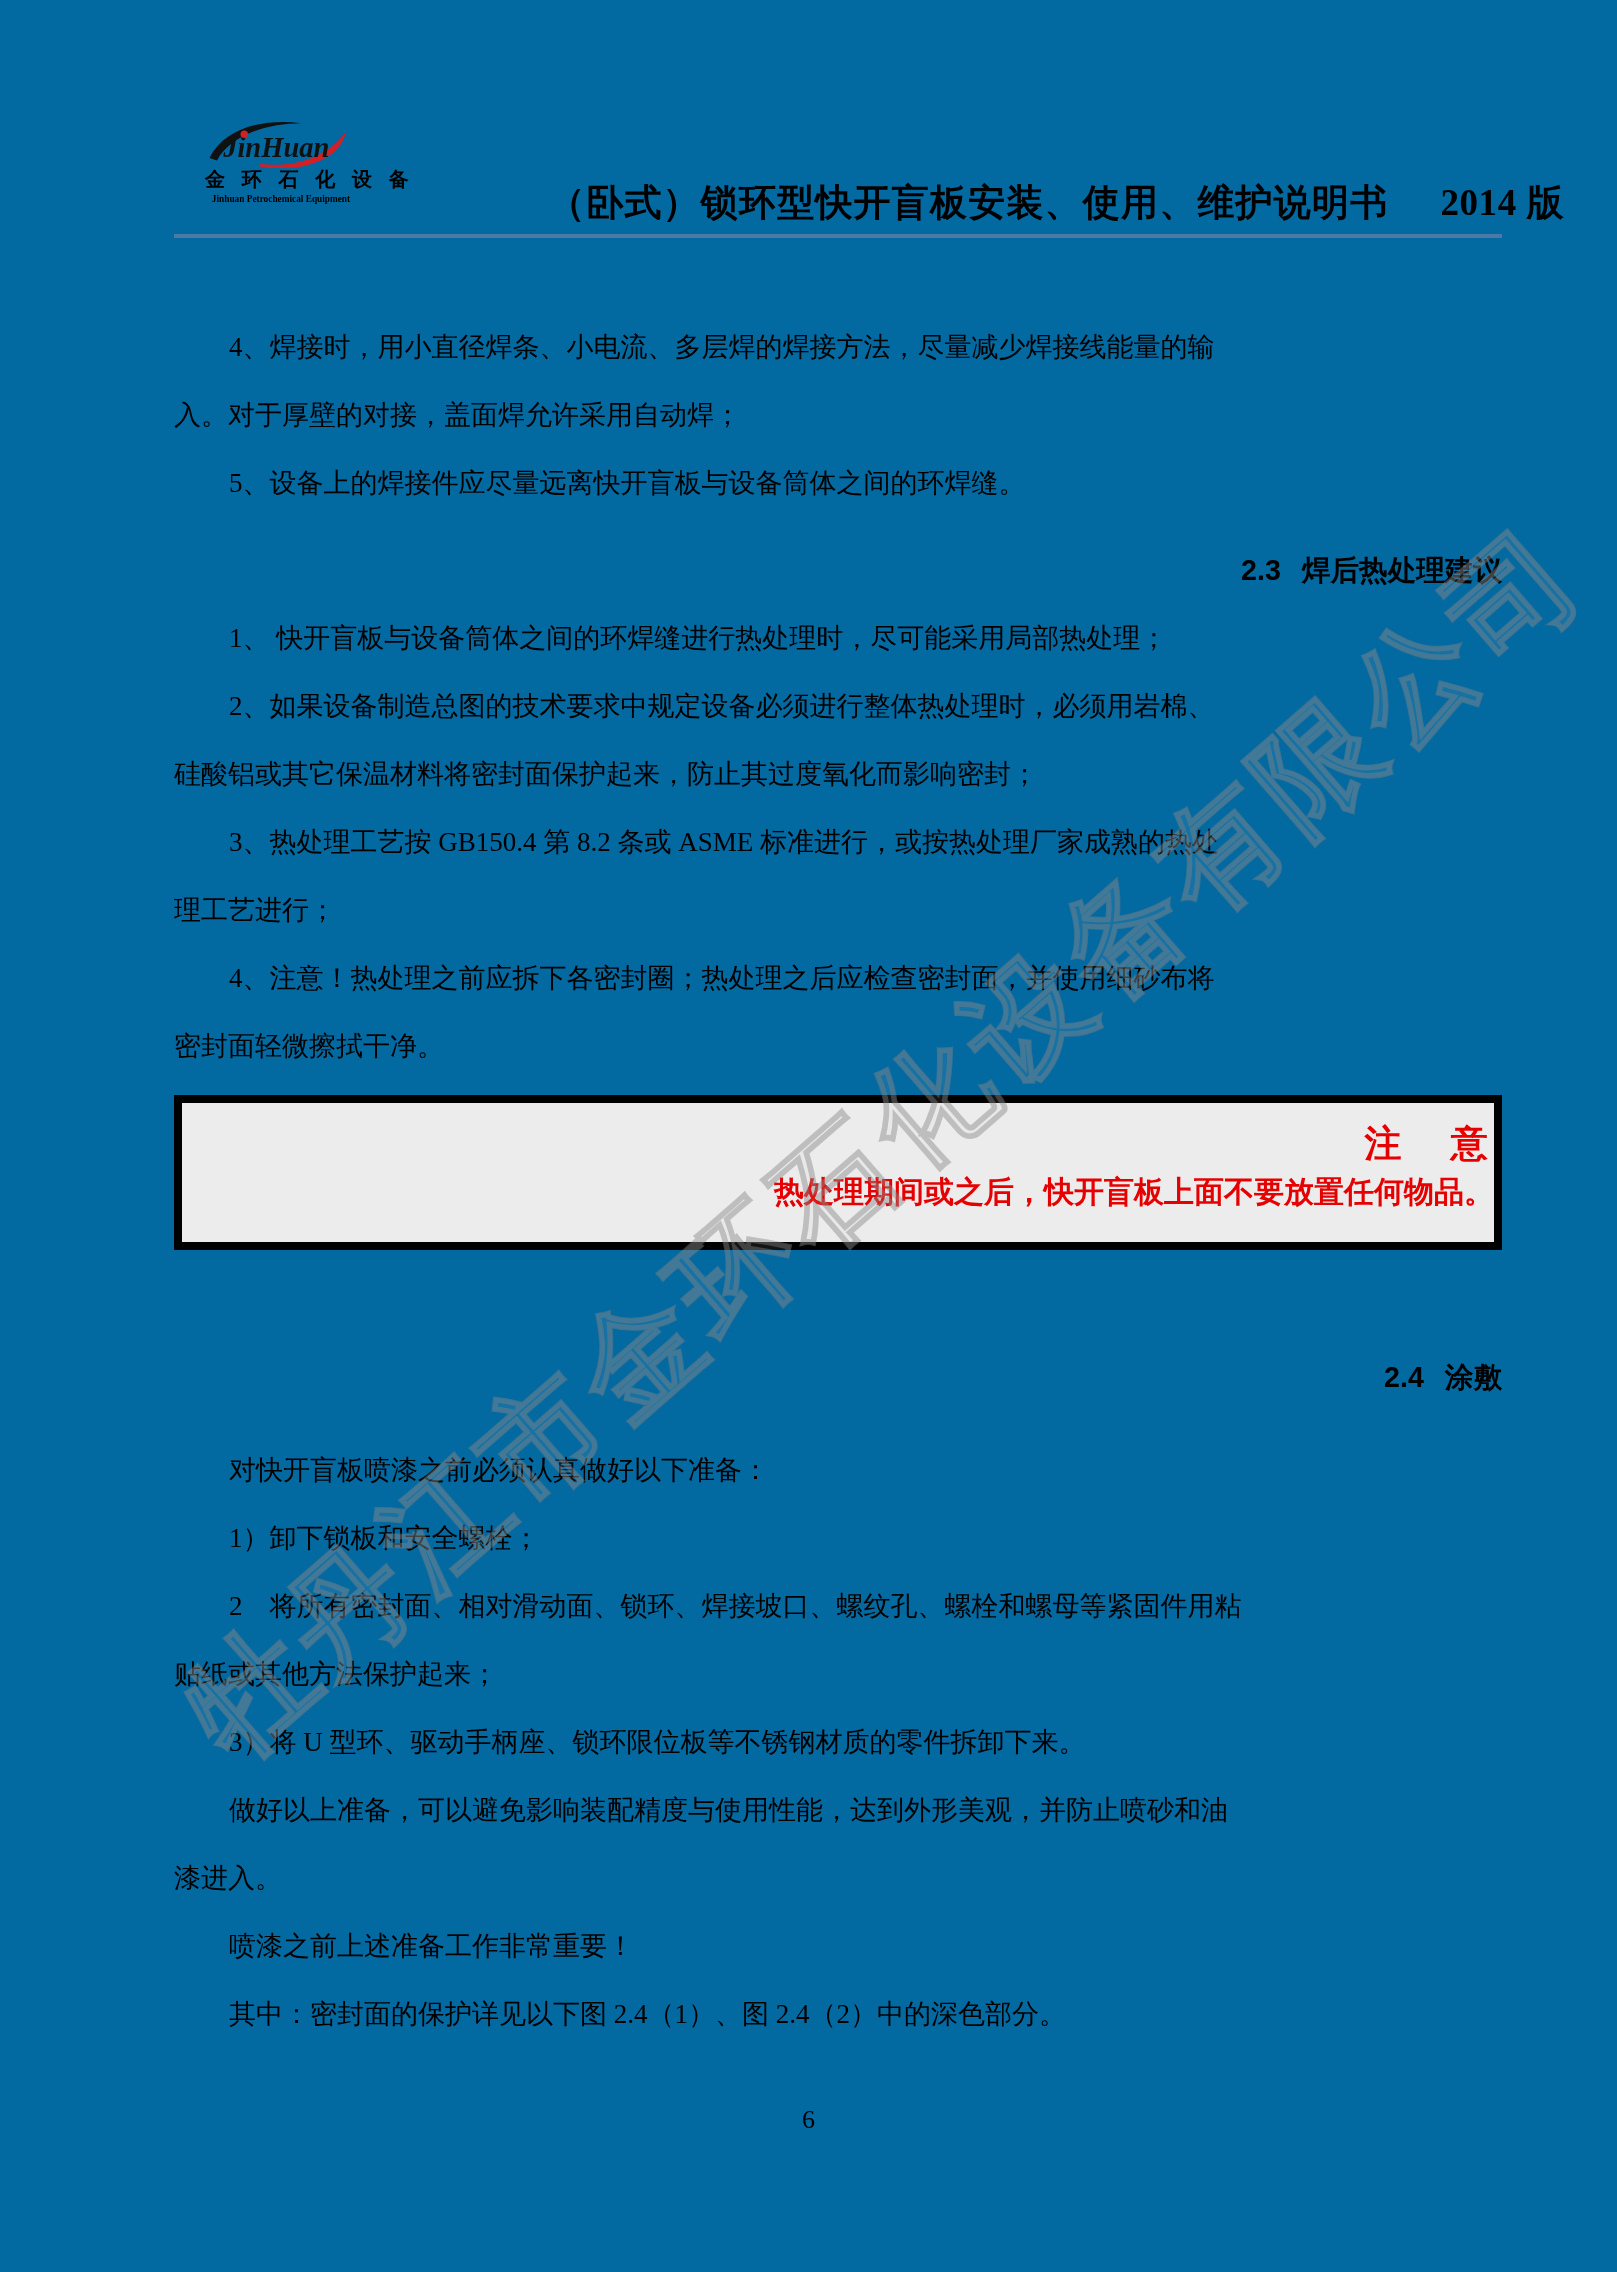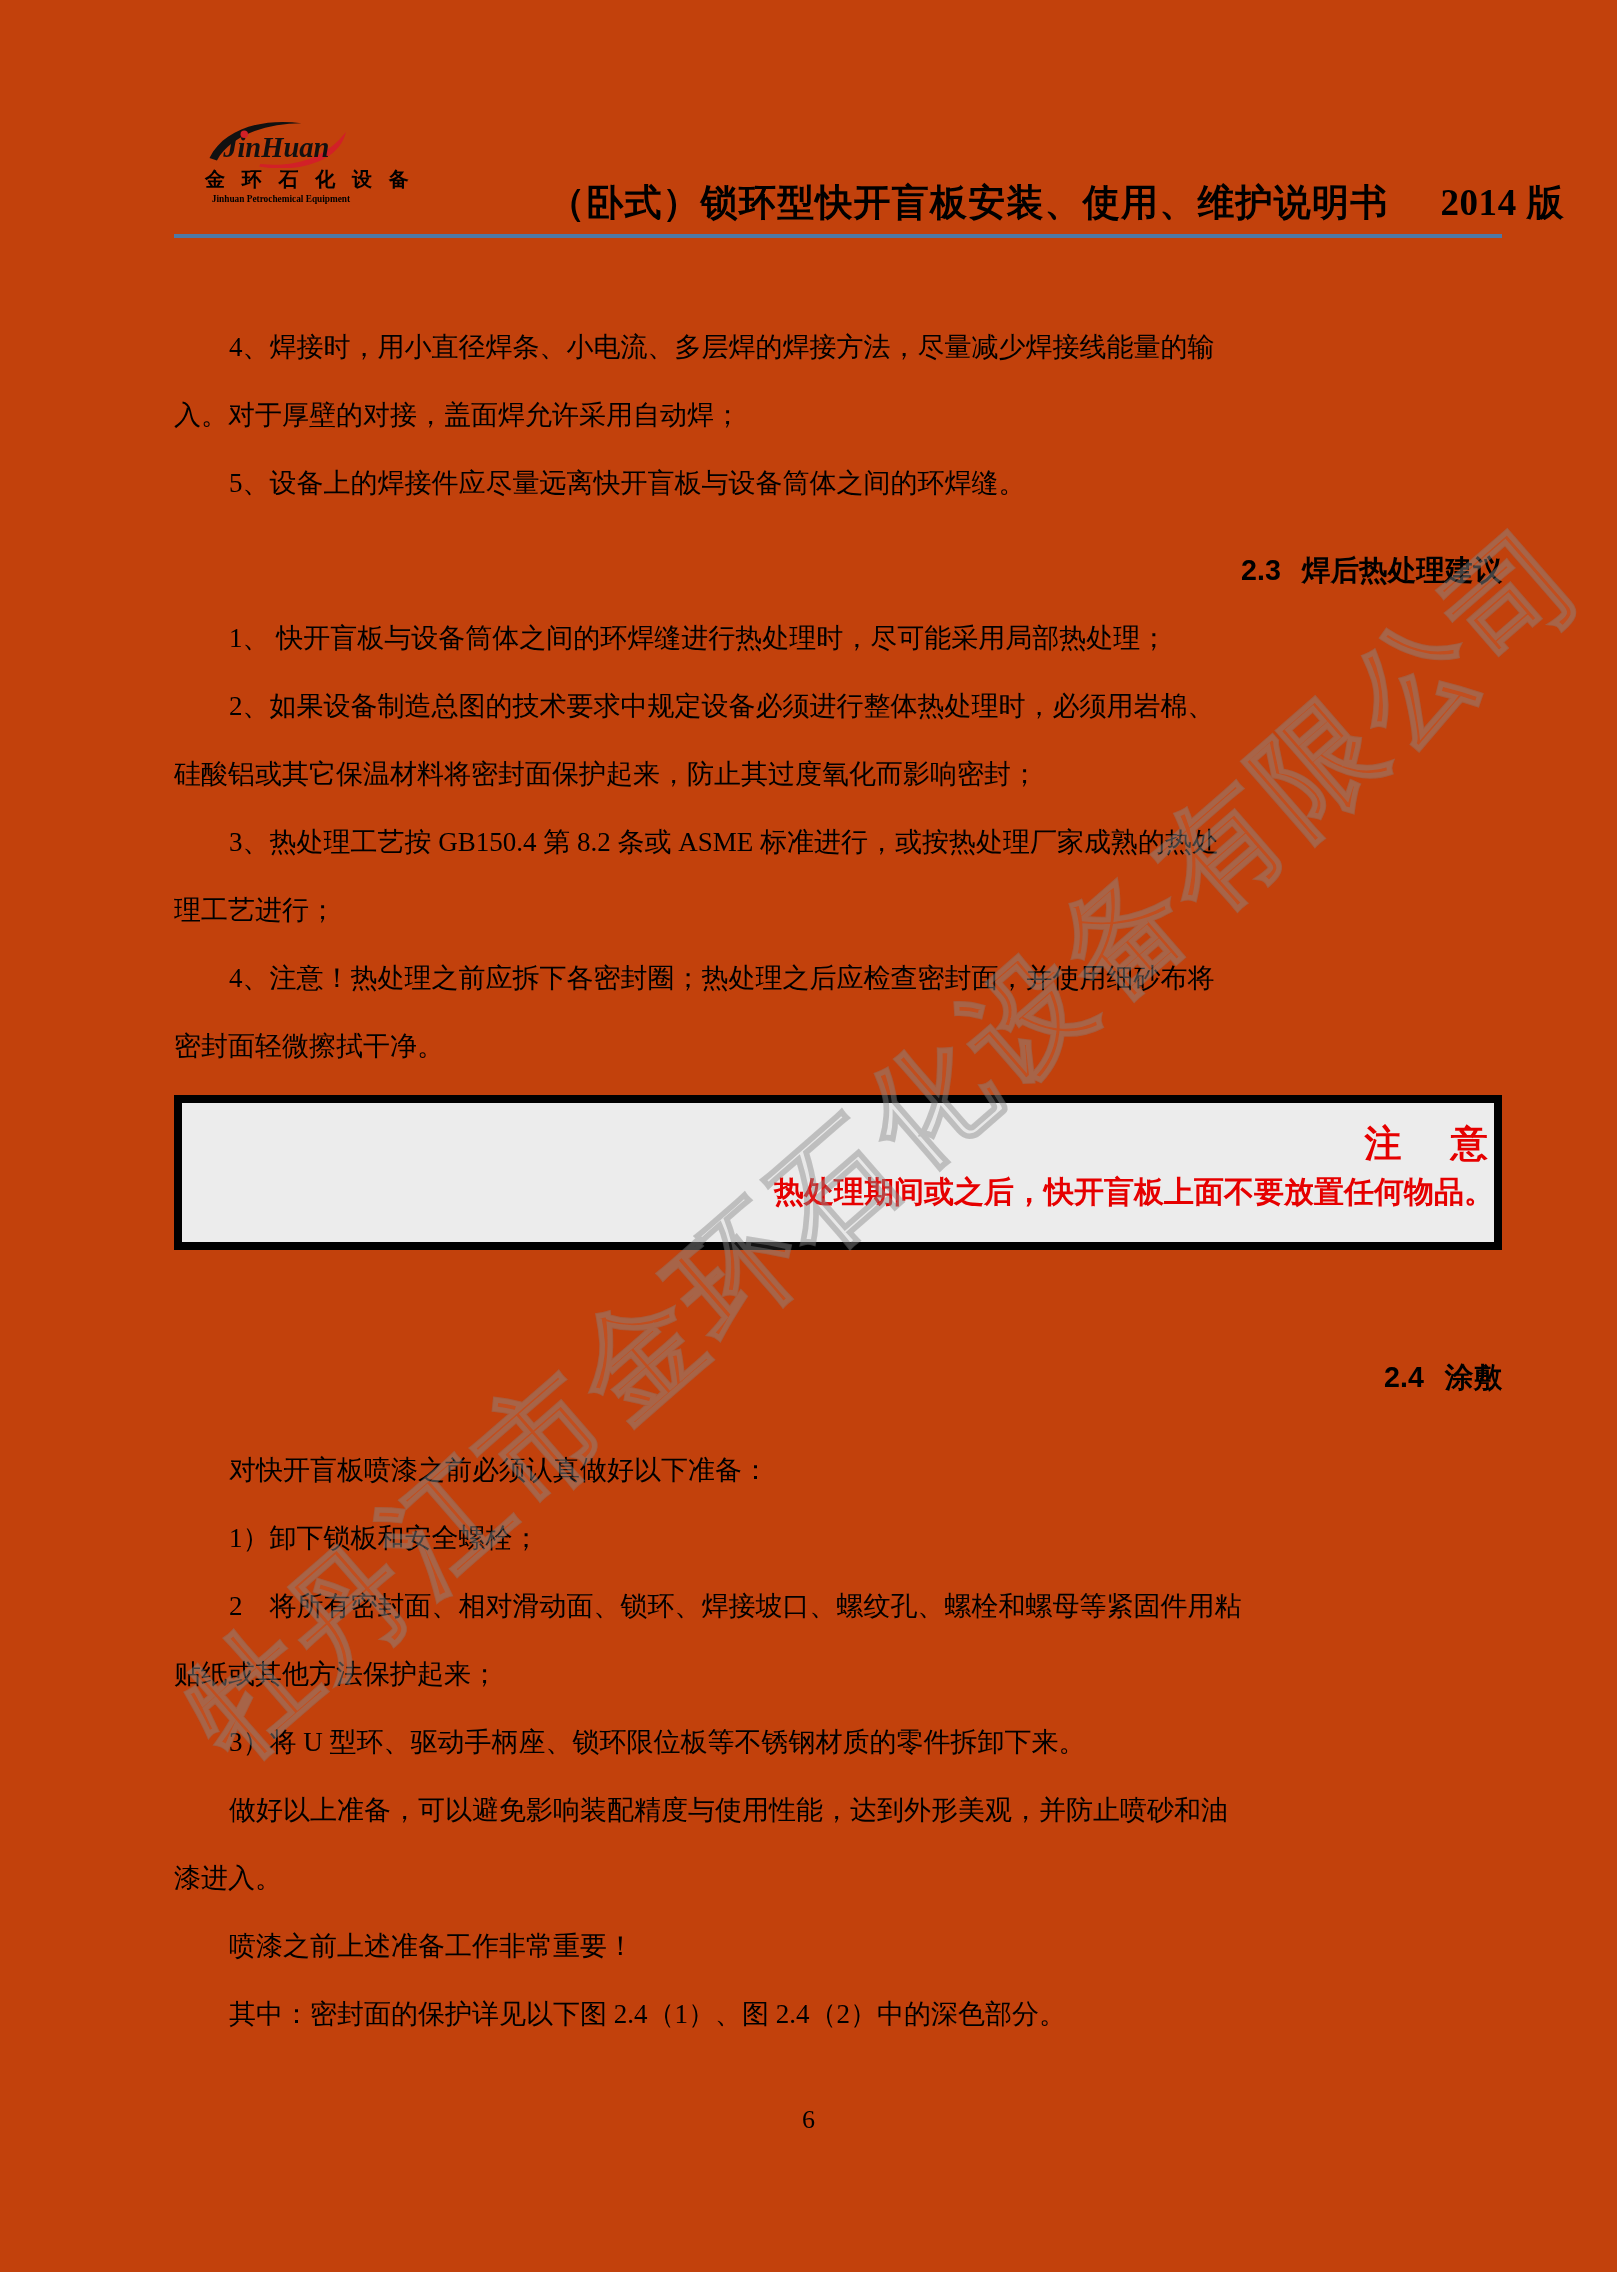--- a/index.html
+++ b/index.html
@@ -1,17 +1,17 @@
 <!DOCTYPE html>
 <html style="--rule_blue: #4d79a7; --notice_red: #e60000; --notice_bg: #ececec; --logo_red: #d22027; --logo_black: #111111;font-size:10px"><head>
 <meta charset="utf-8">
 <style>
   html,body{margin:0;padding:0;background:#888;}
   #page{
-    position:relative;width:1617px;height:2273px;background:#c2410c;
+    position:relative;width:1617px;height:2273px;background:#0369a1;
     overflow:hidden;
     font-family:"Liberation Serif","DejaVu Serif",serif;color:#000;
   }
   
   #logo{position:absolute;left:205px;top:118px;width:152px;text-align:center;}
   #logo svg{display:block;margin:0 auto;}
   #logo-chinese{font-family:"Liberation Sans","DejaVu Sans",sans-serif;font-weight:bold;
     font-size:20px;letter-spacing:5.6px;white-space:nowrap;margin-top:-2.5px;}
   #logo-english{font-family:"Liberation Serif","DejaVu Serif",serif;font-weight:bold;
     font-size:9.3px;white-space:nowrap;margin-top:1px;}

